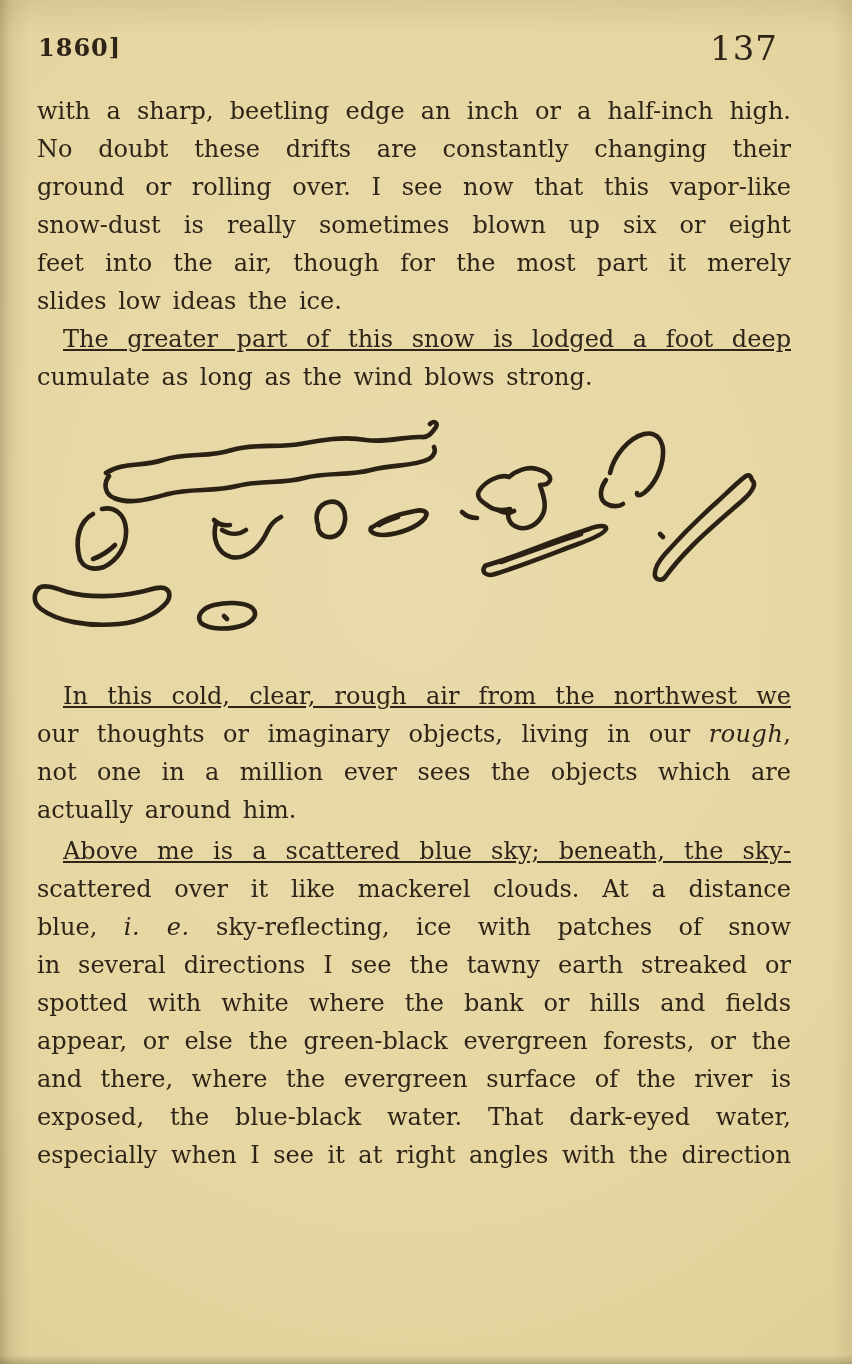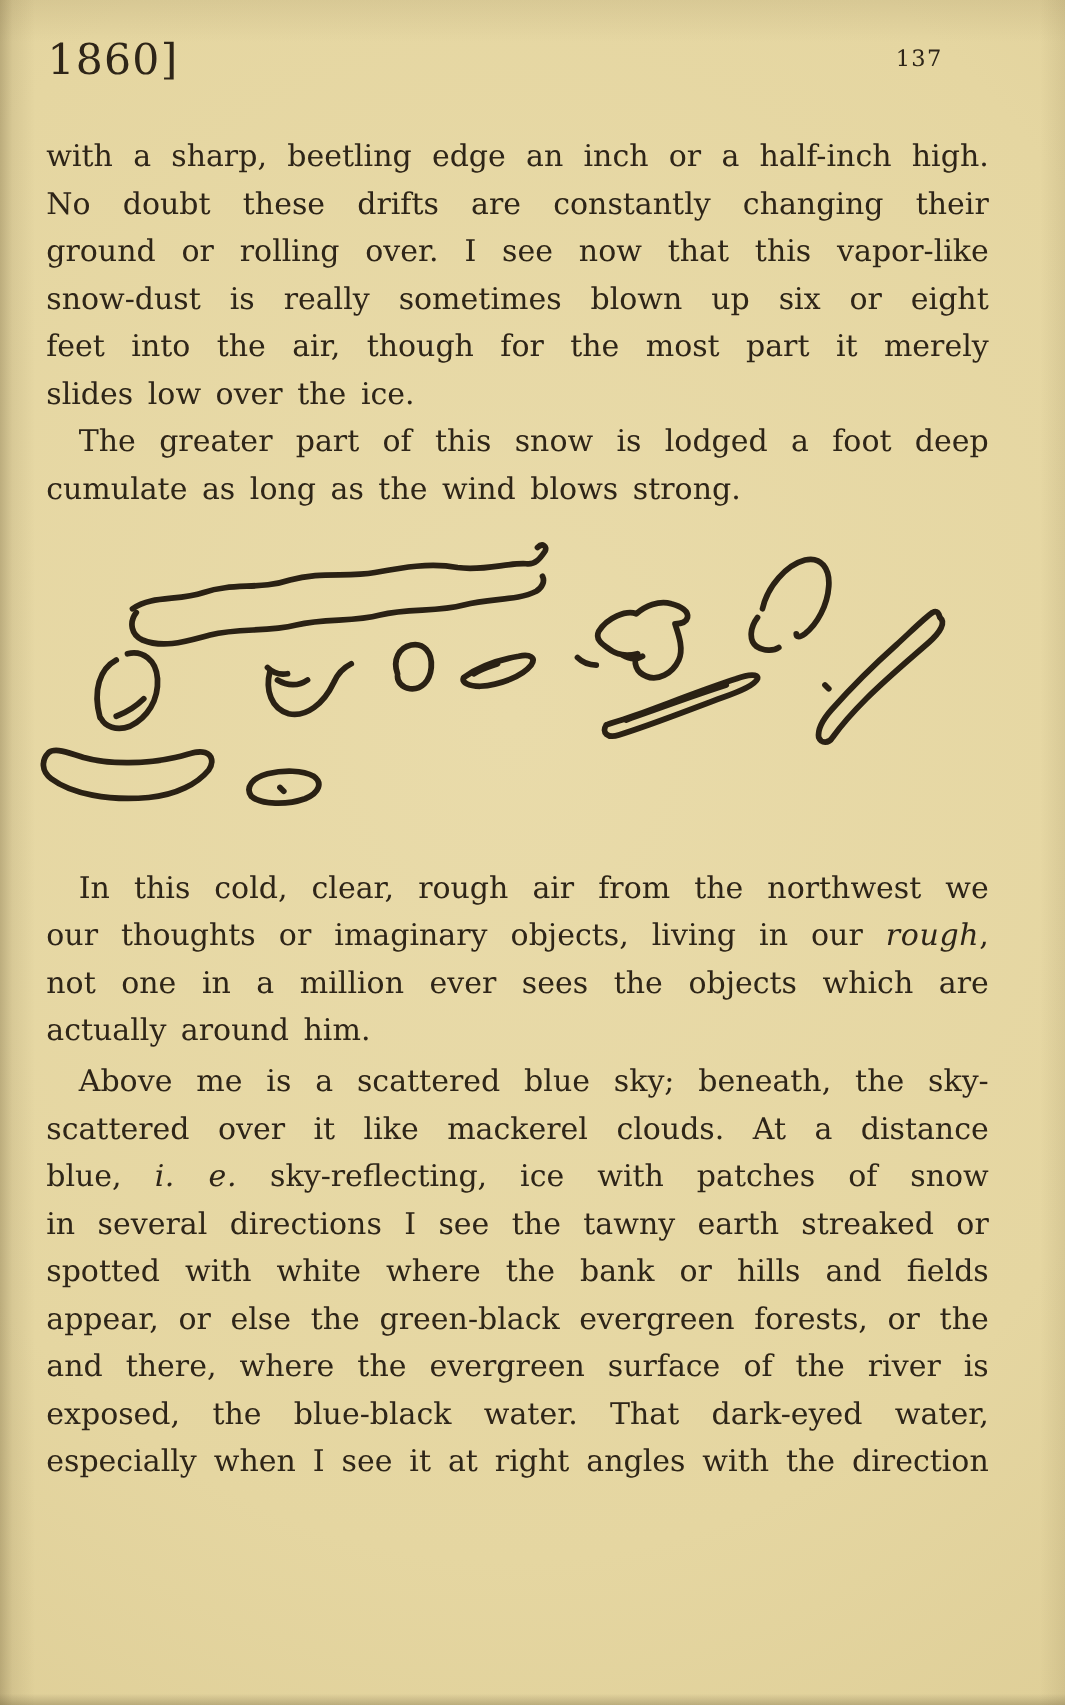--- a/index.html
+++ b/index.html
@@ -15,43 +15,44 @@
       linear-gradient(270deg, rgba(92,76,40,.10) 0px, rgba(92,76,40,0) 20px),
       linear-gradient(0deg, rgba(70,58,30,.25) 0px, rgba(70,58,30,0) 9px),
       linear-gradient(180deg, rgba(120,100,55,.12) 0px, rgba(120,100,55,0) 34px),
       radial-gradient(ellipse 120% 90% at 48% 42%, #e9dbaa 0%, #e5d6a1 55%, #d9c88f 100%);
     color:var(--ink,#2e2518);
   }
   .running-head{
     position:absolute;top:33px;left:38px;width:752px;height:32px;
   }
   .head-year{
-    position:absolute;left:0;top:0;font-size:34px;line-height:30px;
+    position:absolute;left:0;top:0;font-size:24px;line-height:30px;
     letter-spacing:1px;
+    font-weight:bold;
   }
   .head-title{
     position:absolute;left:358px;top:0;transform:translateX(-50%);
     font-size:28px;line-height:30px;letter-spacing:3.5px;word-spacing:13px;
     white-space:nowrap;text-shadow:0.5px 0 0 currentColor;
   }
   .head-page{
-    position:absolute;right:36px;top:0;font-size:18px;line-height:30px;
+    position:absolute;right:12px;top:0;font-size:34px;line-height:30px;
     letter-spacing:1px;
   }
   .text-block{
     position:absolute;left:37px;top:92px;width:754px;
-    font-size:24px;line-height:38px;margin-top:14px;
+    font-size:24px;line-height:38px;
   }
   .paragraph{margin:0;}
   .line{
     height:38px;white-space:nowrap;
     text-align:justify;text-align-last:justify;
   }
   .line i{letter-spacing:0.5px;}
-  .line.indent{text-indent:26px;}
+  .line.indent{text-indent:26px;text-decoration:underline;}
   .line.short{text-align:left;text-align-last:left;word-spacing:4px;white-space:normal;}
   .sketch-figure{
     position:relative;height:235px;margin:21px 0 25px 0;
   }
   .sketch-figure svg{position:absolute;left:-7px;top:0;}
   .group-after{margin-top:0;}
   .group-after .paragraph + .paragraph{margin-top:3px;}
 </style>
 </head>
 <body>
@@ -64,21 +65,21 @@
   </div>
 
   <div class="text-block">
     <div id="group-before">
         <div class="paragraph">
           <div class="line">with a sharp, beetling edge an inch or a half-inch high.</div>
           <div class="line">No doubt these drifts are constantly changing their</div>
           <div class="line">ground or rolling over.  I see now that this vapor-like</div>
           <div class="line">snow-dust is really sometimes blown up six or eight</div>
           <div class="line">feet into the air, though for the most part it merely</div>
-          <div class="line short">slides low over the ice.</div>
+          <div class="line short">slides low ideas the ice.</div>
         </div>
         <div class="paragraph">
           <div class="line indent">The greater part of this snow is lodged a foot deep</div>
           <div class="line short">cumulate as long as the wind blows strong.</div>
         </div>
       </div>
 
     <figure class="sketch-figure">
       <svg width="770" height="235" viewBox="0 0 770 235" fill="none" stroke="#2a2114" stroke-width="4.6" stroke-linecap="round" stroke-linejoin="round">
 

